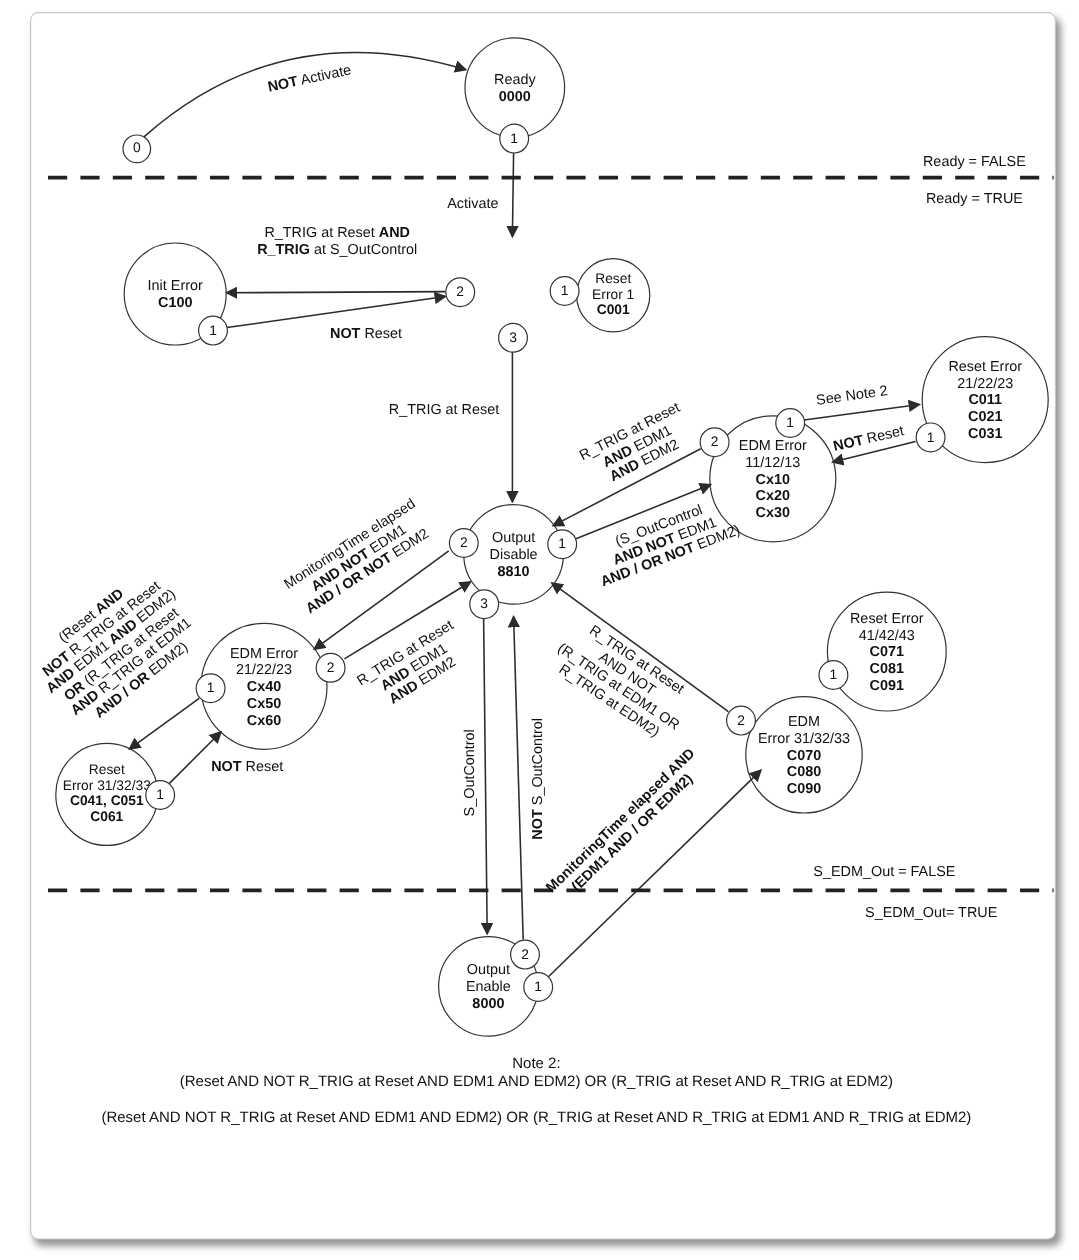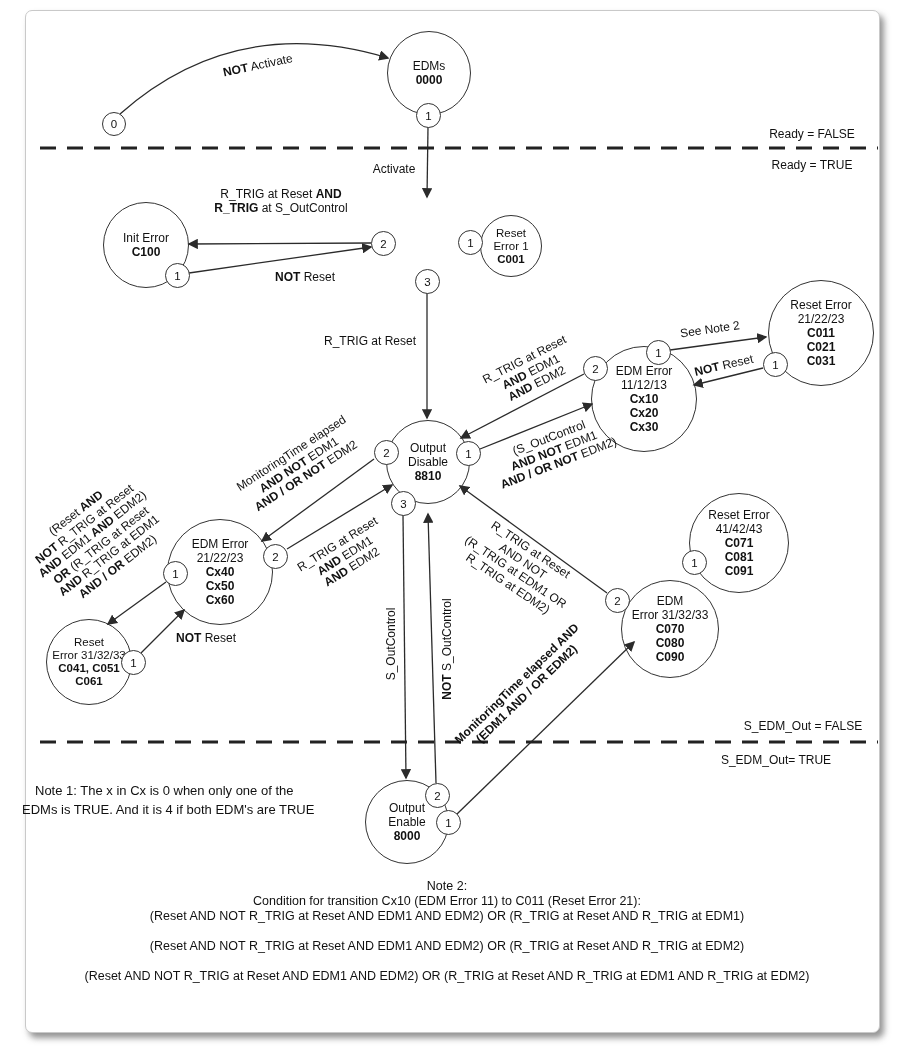--- a/index.html
+++ b/index.html
@@ -21,21 +21,21 @@
   .note2{position:absolute;font-size:12.5px;line-height:15px;z-index:4;text-align:center;}
   .note2 p{margin:0 0 15px 0;}
 </style>
 </head>
 <body>
 
 <div id="screen">
   <div id="panel"></div>
 
   <div class="state" style="left:387px;top:31px;width:82px;height:82px">
-    <span>EDMs</span>
+    <span>Ready</span>
     <span class="b">0000</span>
   </div>
   <div class="state" style="left:103px;top:202px;width:84px;height:84px">
     <span>Init Error</span>
     <span class="b">C100</span>
   </div>
   <div class="state" style="left:480px;top:215px;width:60px;height:60px;font-size:11.5px;line-height:13px">
     <span>Reset</span>
     <span>Error 1</span>
     <span class="b">C001</span>
@@ -243,34 +243,26 @@
   <div class="lbl b" style="left:522px;top:689px;transform:translate(-50%,-50%) rotate(-44deg)">
     <div>MonitoringTime elapsed AND</div>
     <div>(EDM1 AND / OR EDM2)</div>
   </div>
 
   <div class="lbl" style="left:392px;top:644px;transform:translate(-50%,-50%) rotate(-90deg)">S_OutControl</div>
   <div class="lbl" style="left:448px;top:649px;transform:translate(-50%,-50%) rotate(-90deg)">
     <span class="b">NOT</span><span> S_OutControl</span>
   </div>
 
-  <div class="lbl" style="left:803px;top:727px">S_EDM_Out = FALSE</div>
+  <div class="lbl" style="left:737px;top:727px">S_EDM_Out = FALSE</div>
   <div class="lbl" style="left:776px;top:761px">S_EDM_Out= TRUE</div>
 
-  <div class="note" style="left:22px;top:781px">
-    <div style="text-indent:13px">Note 1: The x in Cx is 0 when only one of the</div>
-    <div>EDMs is TRUE. And it is 4 if both EDM's are TRUE</div>
-  </div>
 
   <div class="note2" style="left:22px;top:879px;width:850px">
     <div>Note 2:</div>
-    <p>
-      <span style="display:block">Condition for transition Cx10 (EDM Error 11)  to C011 (Reset Error 21):</span>
-      <span style="display:block">(Reset AND NOT R_TRIG at Reset AND EDM1 AND EDM2) OR (R_TRIG at Reset AND R_TRIG at EDM1)</span>
-    </p>
     <p>
       <span style="display:block">(Reset AND NOT R_TRIG at Reset AND EDM1 AND EDM2) OR (R_TRIG at Reset AND R_TRIG at EDM2)</span>
     </p>
     <p>
       <span style="display:block">(Reset AND NOT R_TRIG at Reset AND EDM1 AND EDM2) OR (R_TRIG at Reset AND R_TRIG at EDM1 AND R_TRIG at EDM2)</span>
     </p>
   </div>
 </div>
 
 </body></html>

